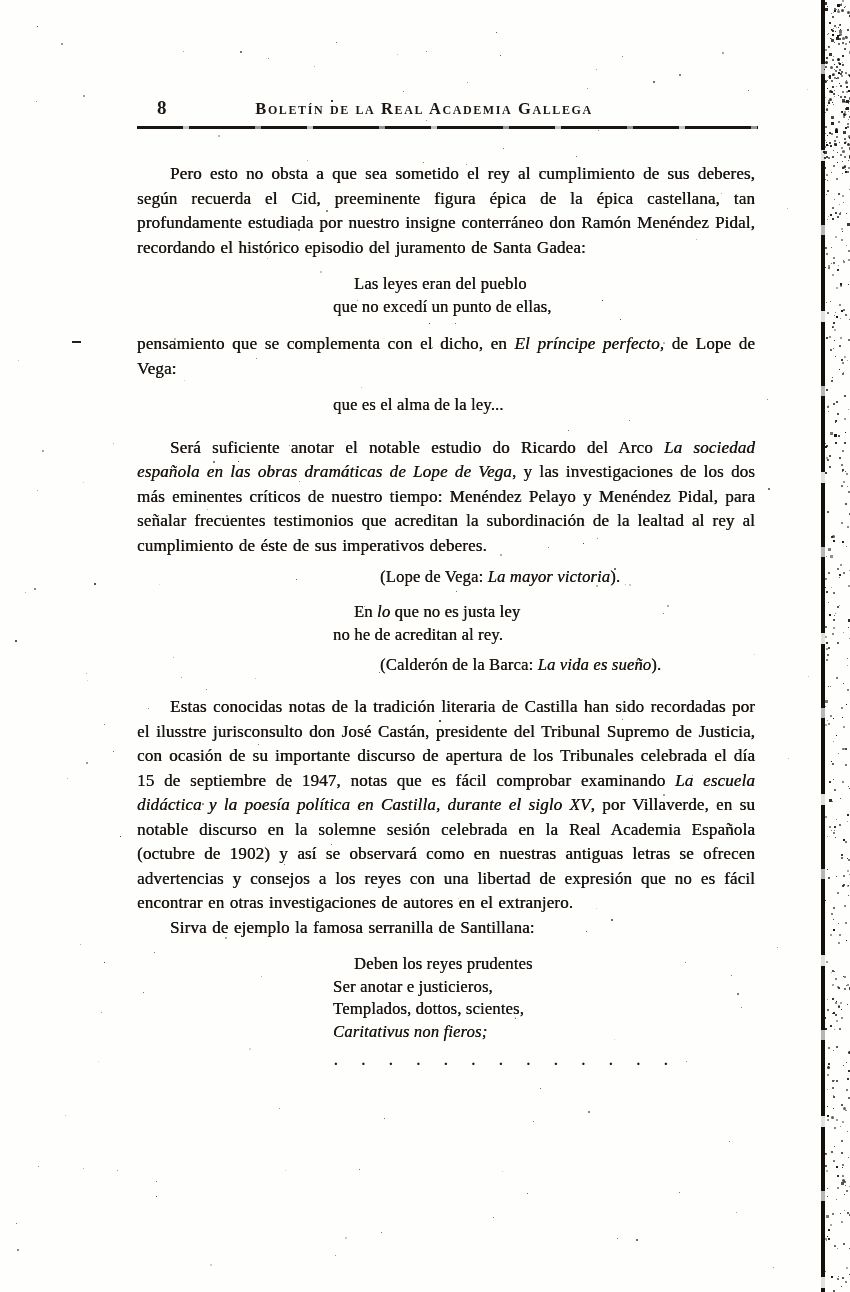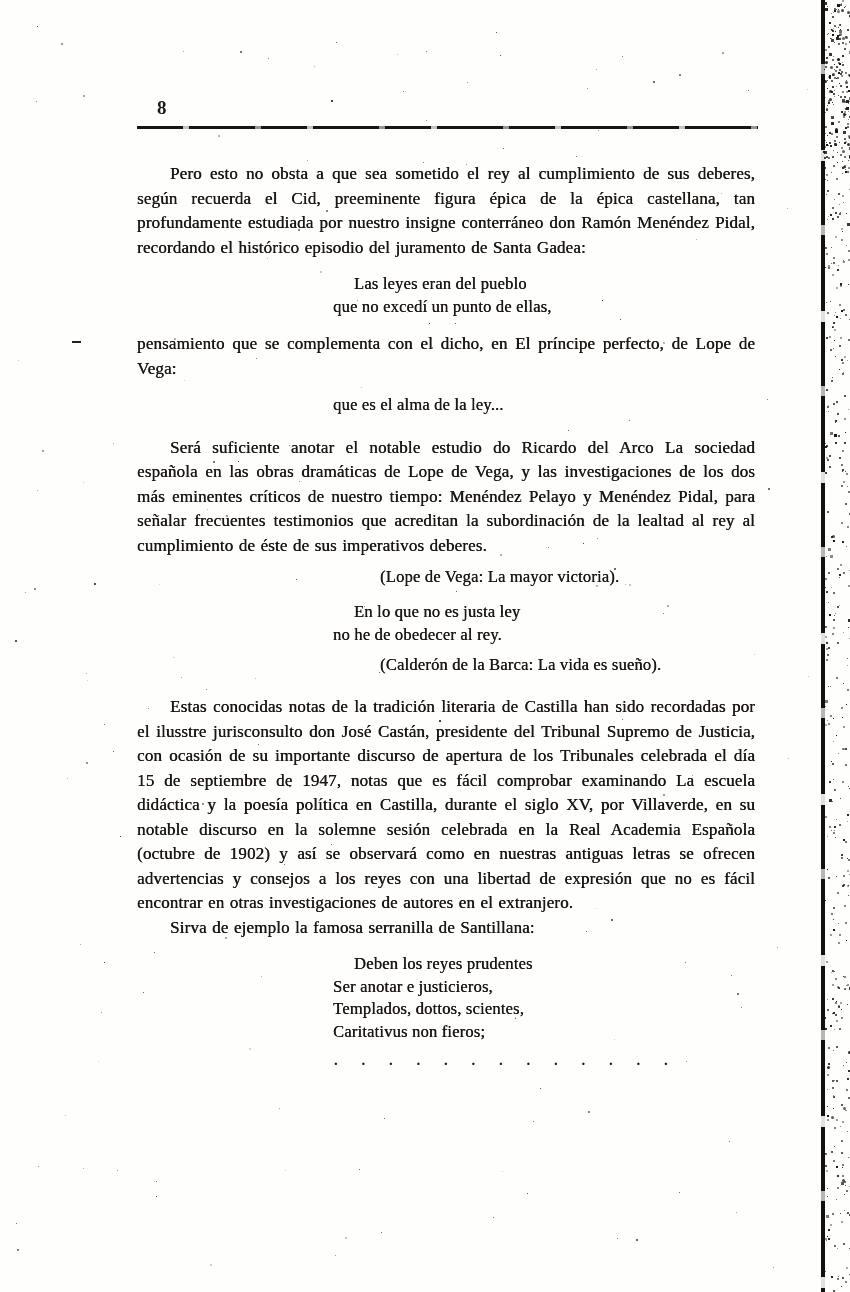--- a/index.html
+++ b/index.html
@@ -39,56 +39,57 @@
   .para.loose{margin-top:19px;}
   .verse{margin:13px 0 0 196px;font-size:16.5px;line-height:22.5px;
     text-shadow:.3px 0 0 currentColor;letter-spacing:.2px;}
   .verse-line.first{padding-left:21px;}
   .attrib{margin:8px 0 0 243px;font-size:16.5px;line-height:22px;
     text-shadow:.3px 0 0 currentColor;letter-spacing:.2px;}
   .dots{
     margin:8px 0 0 197px;font-size:15px;font-weight:bold;letter-spacing:10px;
     line-height:18px;white-space:nowrap;
   }
-  .it{}
+  .it{font-style:italic;}
   
   .noise{position:absolute;inset:0;pointer-events:none;}
   .binding-line{
     position:absolute;left:821px;top:0;width:4px;height:1292px;
     background:repeating-linear-gradient(180deg,
       #14100c 0 64px, rgba(20,16,12,.30) 64px 74px,
       #14100c 74px 150px, rgba(20,16,12,.12) 150px 161px);
   }
   .stray-mark{position:absolute;left:72px;top:341px;width:9px;height:2px;background:#241f19;}
 </style>
 </head>
 <body>
 
 <div class="page">
 
   <div class="header">
     <span class="page-number">8</span>
+    <span class="journal-title">Boletín de la Real Academia Gallega</span>
   </div>
   <div class="header-rule"></div>
 
   <div class="body-col">
       <p class="para indent"><span>Pero esto no obsta a que sea sometido el rey al cumplimiento de sus deberes, según recuerda el Cid, preeminente figura épica de la épica castellana, tan profundamente estudiada por nuestro insigne conterráneo don Ramón Menéndez Pidal, recordando el histórico episodio del juramento de Santa Gadea:</span></p>
       <div class="verse">
         <div class="verse-line first"><span>Las leyes eran del pueblo</span></div>
         <div class="verse-line"><span>que no excedí un punto de ellas,</span></div>
       </div>
       <p class="para"><span>pensamiento que se complementa con el dicho, en </span><span class="it">El príncipe perfecto,</span><span> de Lope de Vega:</span></p>
       <div class="verse">
         <div class="verse-line"><span>que es el alma de la ley...</span></div>
       </div>
       <p class="para indent loose"><span>Será suficiente anotar el notable estudio do Ricardo del Arco </span><span class="it">La sociedad española en las obras dramáticas de Lope de Vega</span><span>, y las investigaciones de los dos más eminentes críticos de nuestro tiempo: Menéndez Pelayo y Menéndez Pidal, para señalar frecuentes testimonios que acreditan la subordinación de la lealtad al rey al cumplimiento de éste de sus imperativos deberes.</span></p>
       <div class="attrib"><span>(Lope de Vega: </span><span class="it">La mayor victoria</span><span>).</span></div>
       <div class="verse loose">
         <div class="verse-line first"><span>En </span><span class="it">lo</span><span> que no es justa ley</span></div>
-        <div class="verse-line"><span>no he de obedecer al rey.</span></div>
+        <div class="verse-line"><span>no he de acreditan al rey.</span></div>
       </div>
       <div class="attrib"><span>(Calderón de la Barca: </span><span class="it">La vida es sueño</span><span>).</span></div>
       <p class="para indent loose"><span>Estas conocidas notas de la tradición literaria de Castilla han sido recordadas por el ilusstre jurisconsulto don José Castán, presidente del Tribunal Supremo de Justicia, con ocasión de su importante discurso de apertura de los Tribunales celebrada el día 15 de septiembre de 1947, notas que es fácil comprobar examinando </span><span class="it">La escuela didáctica y la poesía política en Castilla, durante el siglo XV</span><span>, por Villaverde, en su notable discurso en la solemne sesión celebrada en la Real Academia Española (octubre de 1902) y así se observará como en nuestras antiguas letras se ofrecen advertencias y consejos a los reyes con una libertad de expresión que no es fácil encontrar en otras investigaciones de autores en el extranjero.</span></p>
       <p class="para indent tight"><span>Sirva de ejemplo la famosa serranilla de Santillana:</span></p>
       <div class="verse loose">
         <div class="verse-line first"><span>Deben los reyes prudentes</span></div>
         <div class="verse-line"><span>Ser anotar e justicieros,</span></div>
         <div class="verse-line"><span>Templados, dottos, scientes,</span></div>
         <div class="verse-line"><span class="it">Caritativus non fieros;</span></div>
       </div>

